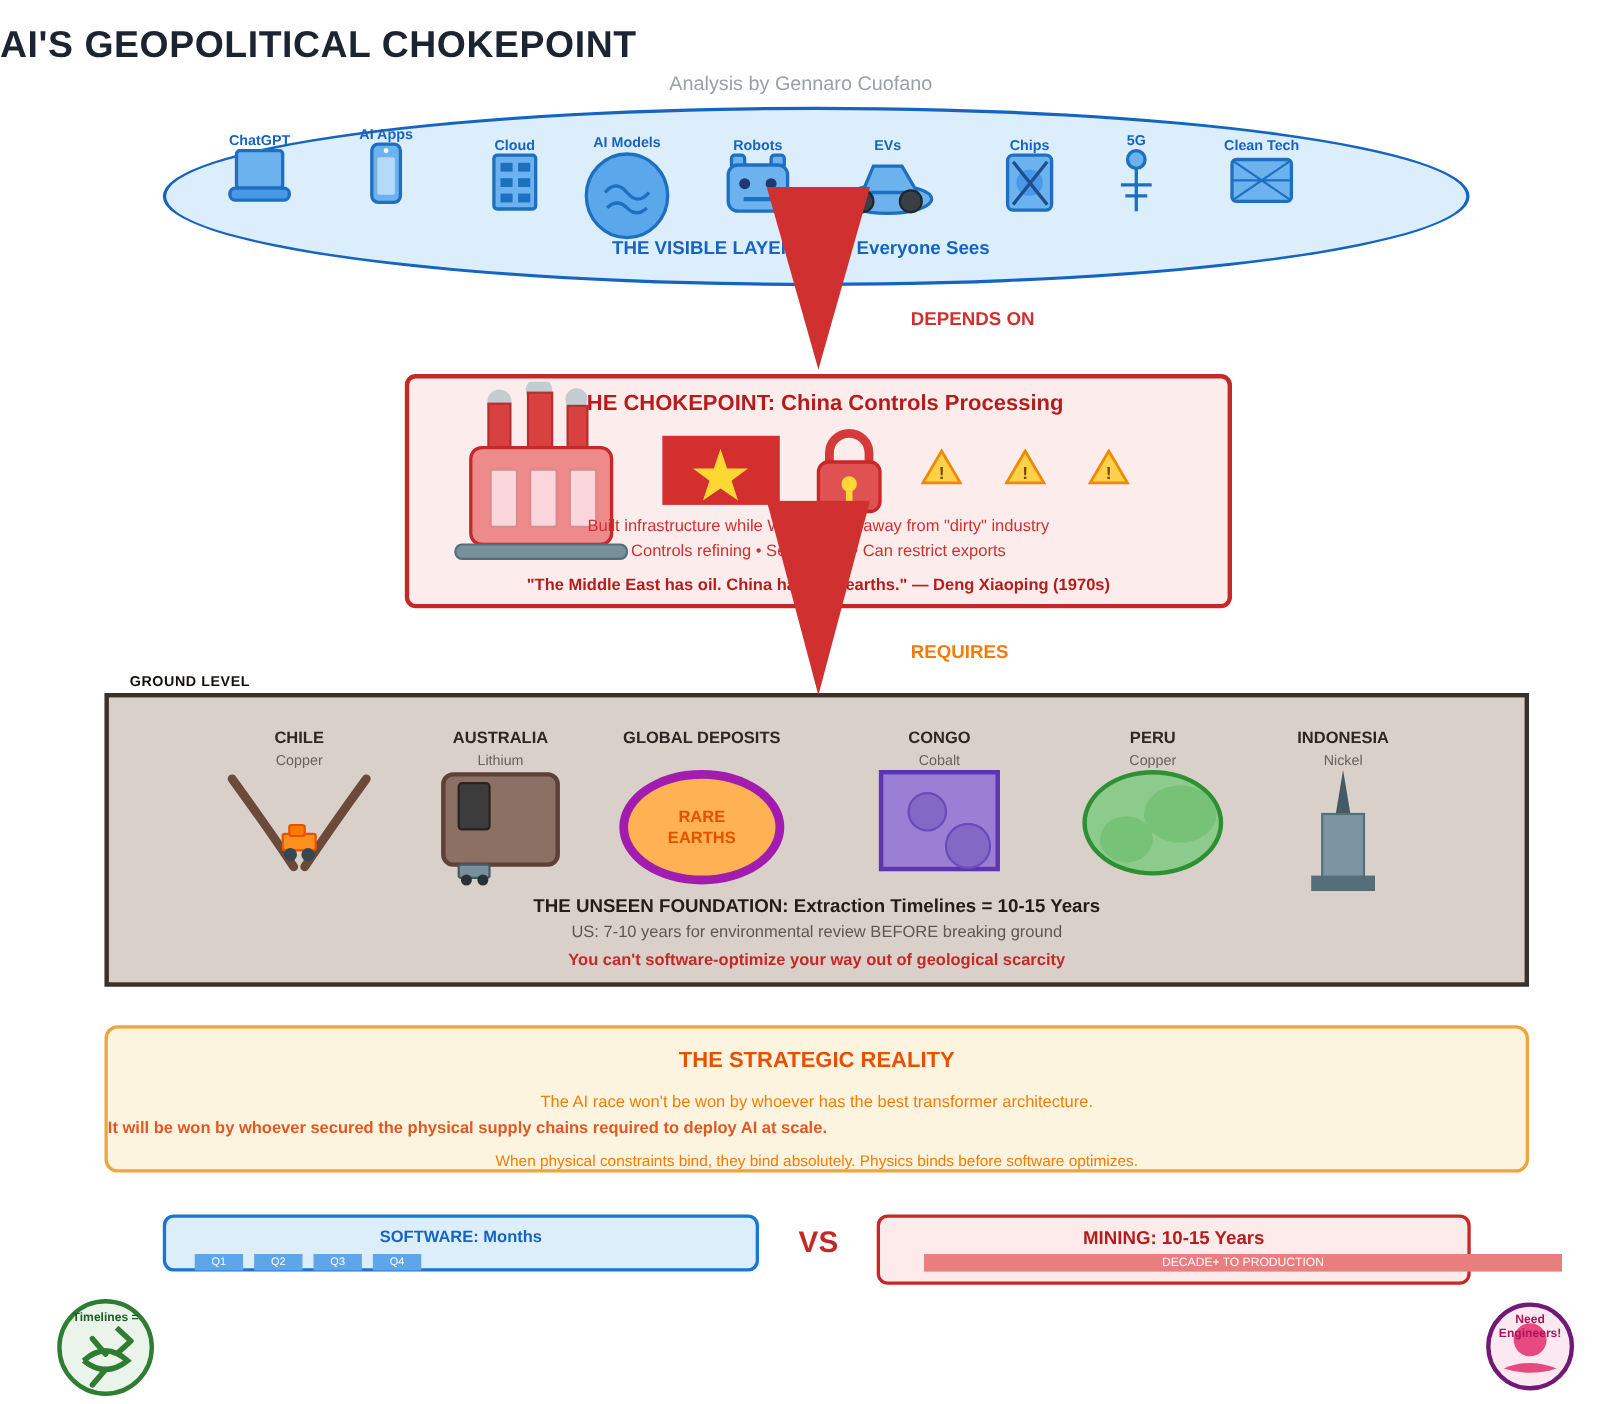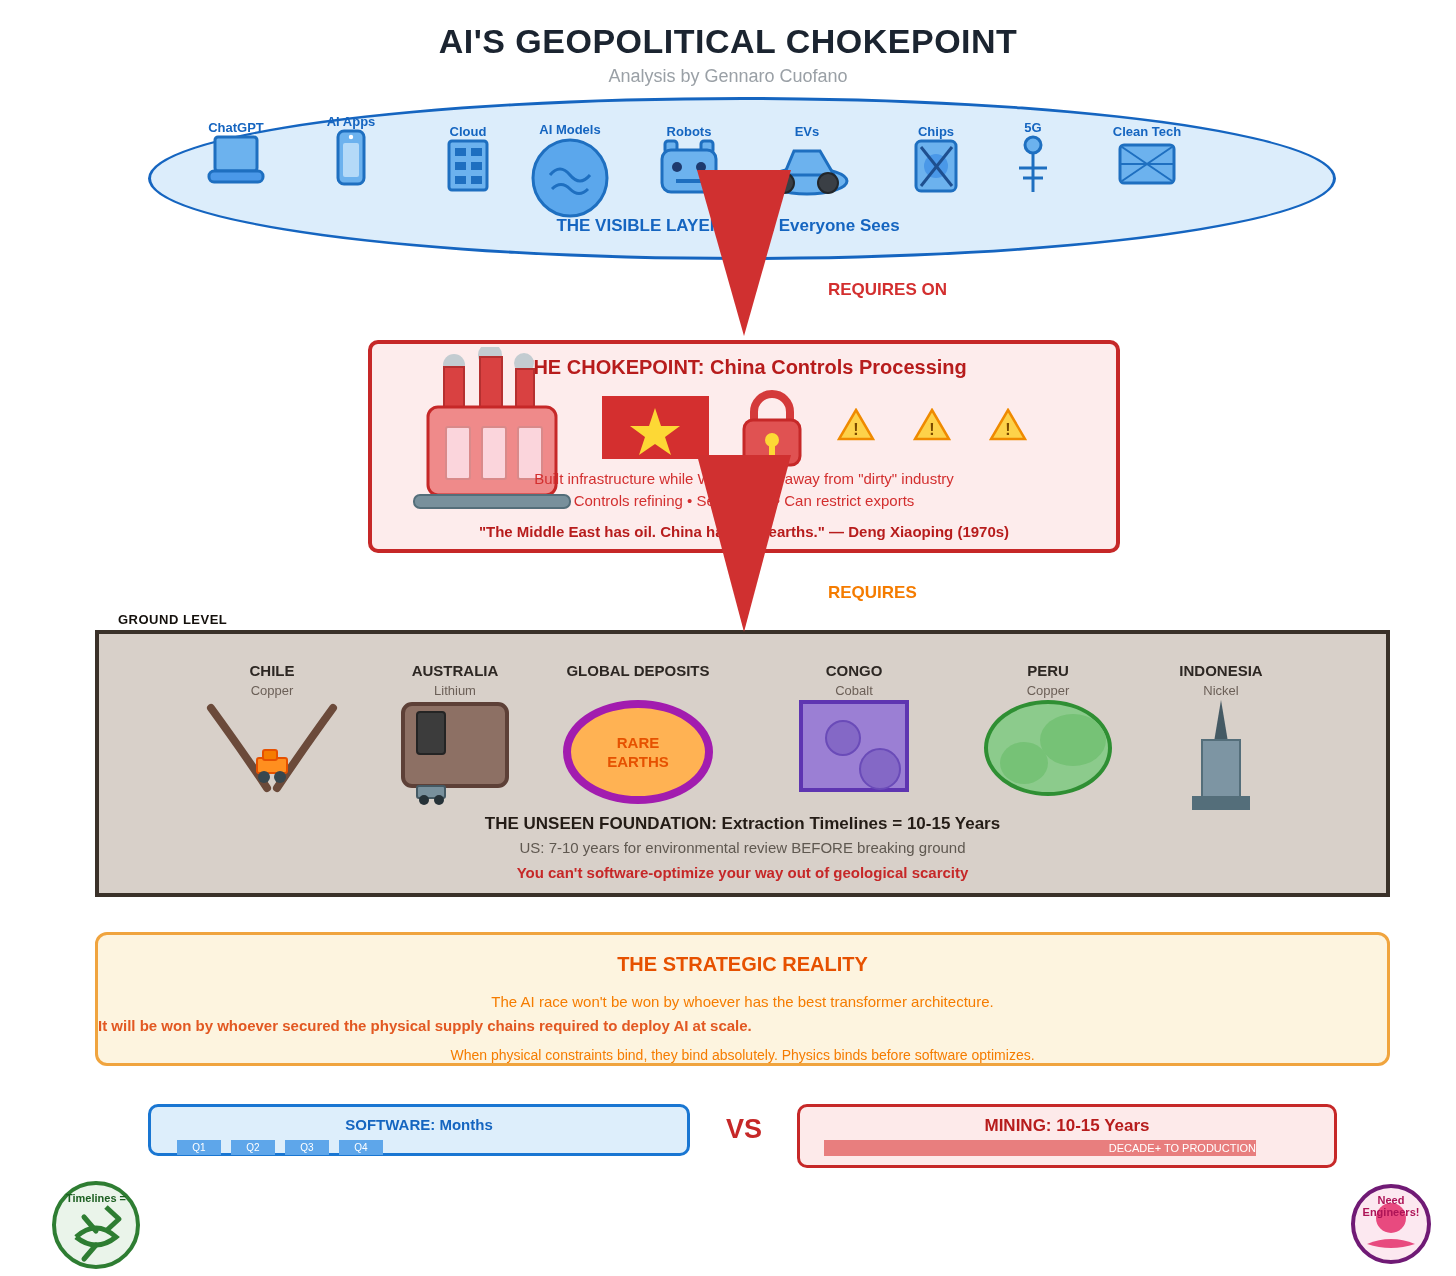--- a/index.html
+++ b/index.html
@@ -1,20 +1,20 @@
 <!DOCTYPE html>
 <html><head>
 <meta charset="utf-8">
 <style>
   * { margin:0; padding:0; box-sizing:border-box; }
   html,body { background:#ffffff; }
   body { font-family:"Liberation Sans", sans-serif; }
   .canvas { position:relative; width:1456px; height:1276px; background:#ffffff; overflow:hidden; }
 
-  .page-title { position:absolute; top:22px; left:0; width:100%; text-align:center;
+  .page-title { position:absolute; top:22px; left:0; width:100%; text-align:left;
     font-size:34px; font-weight:bold; color:#1b2430; letter-spacing:.5px; }
   .page-subtitle { position:absolute; top:66px; left:0; width:100%; text-align:center;
     font-size:18px; color:#9aa0a6; }
 
   
   .ellipse { position:absolute; left:148px; top:97px; width:1188px; height:163px;
     background:#dcedfb; border:3px solid #1565c0; border-radius:50%; }
   .vl-item { position:absolute; width:100px; text-align:center; z-index:2; }
   .vl-label { font-size:13px; font-weight:bold; color:#1565c0; }
   .vl-icon { margin-top:5px; }
@@ -98,22 +98,22 @@
     font-size:15px; font-weight:bold; color:#1565c0; }
   .quarters { position:absolute; left:26px; top:33px; display:flex; gap:10px; }
   .qchip { width:44px; height:15px; background:#5ea6ea; color:#ffffff; font-size:10px;
     text-align:center; line-height:15px; }
   .vs { position:absolute; left:714px; top:1114px; width:60px; text-align:center;
     font-size:27px; font-weight:bold; color:#c62828; }
   .mine-box { position:absolute; left:797px; top:1104px; width:540px; height:64px;
     background:#fdeaea; border:3px solid #c62828; border-radius:10px; }
   .mine-title { position:absolute; top:9px; left:0; width:100%; text-align:center;
     font-size:17px; font-weight:bold; color:#b71c1c; }
-  .mine-bar { position:absolute; left:24px; top:33px; width:432px; height:16px;
-    background:#e87e7e; color:#ffffff; font-size:11px; text-align:right; line-height:16px; }
+  .mine-bar { position:absolute; left:40px; top:33px; width:580px; height:16px;
+    background:#e87e7e; color:#ffffff; font-size:11px; text-align:center; line-height:16px; }
 
   
   .badge-circle { position:absolute; border-radius:50%; }
   .recycle { left:52px; top:1181px; width:88px; height:88px; background:#eaf4ea;
     border:4px solid #2e7d32; }
   .recycle-label { position:absolute; top:7px; left:0; width:100%; text-align:center;
     font-size:11px; font-weight:bold; color:#1b5e20; }
   .engineers { left:1351px; top:1184px; width:80px; height:80px; background:#fce8f0;
     border:4px solid #701a75; }
   .eng-label { position:absolute; top:6px; left:0; width:100%; text-align:center;
@@ -234,21 +234,21 @@
           <line x1="10" y1="8" x2="60" y2="42" stroke="#1e6fc0" stroke-width="2"></line>
           <line x1="60" y1="8" x2="10" y2="42" stroke="#1e6fc0" stroke-width="2"></line>
           <line x1="8" y1="25" x2="62" y2="25" stroke="#1e6fc0" stroke-width="2"></line>
         </svg>
     </span>
   </div>
 
   <div class="vl-caption">THE VISIBLE LAYER: What Everyone Sees</div>
 
   <div class="arrow arrow1"></div>
-  <div class="arrow-label lbl-depends">REQUIRES ON</div>
+  <div class="arrow-label lbl-depends">DEPENDS ON</div>
 
   <div class="choke">
     <div class="choke-title">THE CHOKEPOINT: China Controls Processing</div>
 
     <span class="choke-factory">
       <svg width="172" height="166" viewBox="0 0 172 166">
         <circle cx="48" cy="18" r="11" fill="#c3ccd1"></circle>
           <circle cx="84" cy="8" r="12" fill="#c3ccd1"></circle>
           <circle cx="118" cy="16" r="10" fill="#c3ccd1"></circle>
         <rect x="38" y="20" width="20" height="46" fill="#d94141" stroke="#b53030" stroke-width="2"></rect>

